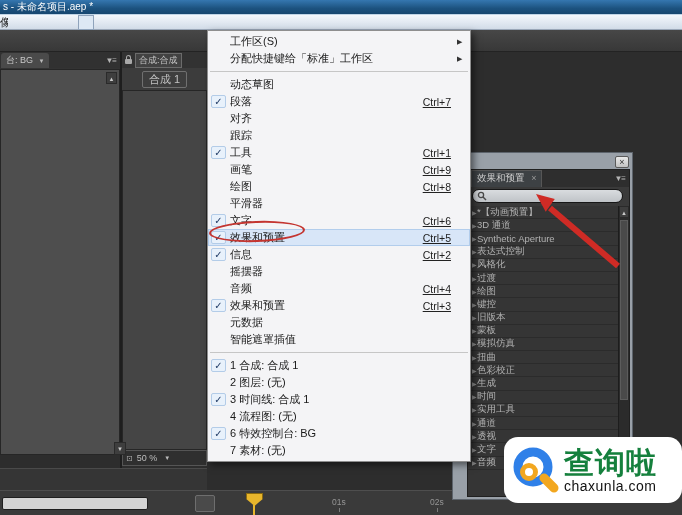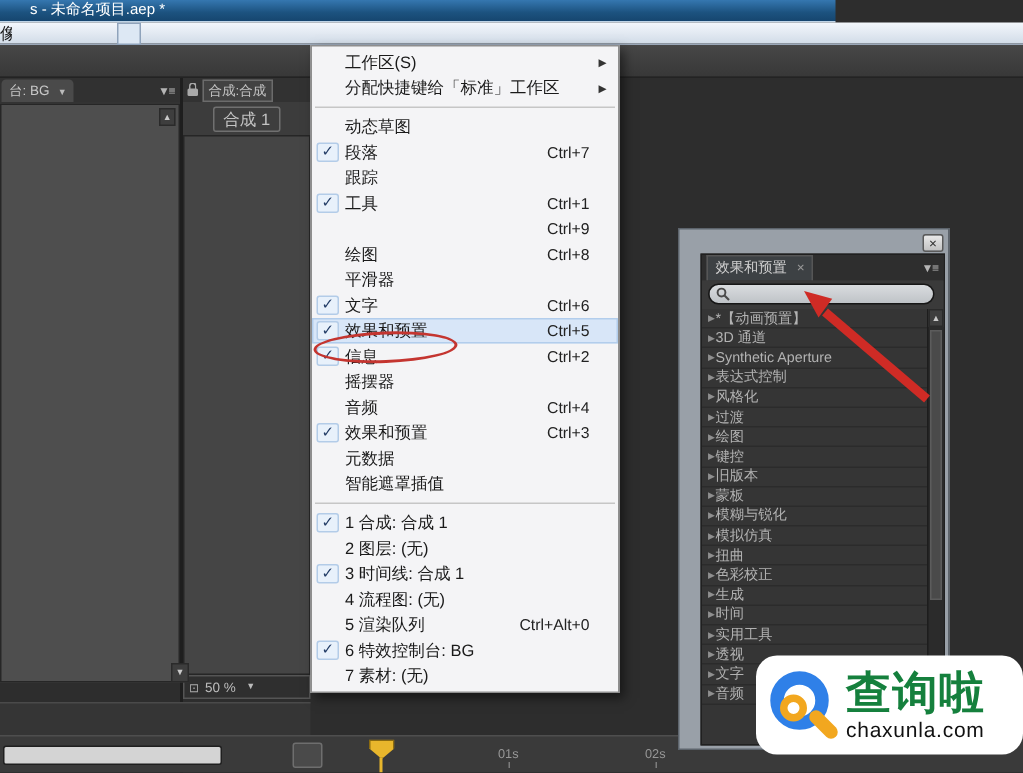--- a/index.html
+++ b/index.html
@@ -1,22 +1,22 @@
 <!DOCTYPE html>
 <html><head>
 <meta charset="utf-8">
 <style>
   * { margin:0; padding:0; box-sizing:border-box; }
   html,body { width:682px; height:515px; overflow:hidden; }
   body { font-family:"Liberation Sans","DejaVu Sans",sans-serif; background:#2d2d2d; position:relative; }
 
   
-  #titlebar { position:absolute; left:0; top:0; width:557px; height:15px;
+  #titlebar { position:absolute; left:0; top:0; width:682px; height:15px;
     background:linear-gradient(#3577b0,#1c527f 60%,#16466f); border-bottom:1px solid #bfd4e6;
-    color:#fff; font-size:10px; line-height:14px; padding-left:20px; white-space:nowrap; }
+    color:#fff; font-size:10px; line-height:14px; padding-left:3px; white-space:nowrap; }
 
   
   #menubar { position:absolute; left:0; top:15px; width:682px; height:15px;
     background:linear-gradient(#f3f7fc,#d2dce8); border-bottom:1px solid #9aa7b8;
     display:flex; align-items:center; font-size:11px; color:#151515; }
   .mb-partial { width:8px; overflow:hidden; display:inline-block; white-space:nowrap; }
   .mb-item { padding:0 7px; height:15px; line-height:15px; white-space:nowrap; }
   .mb-item.active { background:#dde8f4; border:1px solid #8fa3bb; line-height:13px; }
 
   
@@ -66,29 +66,29 @@
   .bb-icon { position:absolute; top:4px; width:20px; height:17px; color:#b9b9b9; font-size:10px;
     text-align:center; line-height:17px; }
   .bb-icon.selected { background:#4a4a4a; border:1px solid #6e6e6e; border-radius:2px; }
   .playhead { position:absolute; left:246px; top:2px; width:17px; height:13px; background:#e8b62c;
     border:1px solid #8a6a10; clip-path:polygon(0 0,100% 0,100% 45%,50% 100%,0 45%); }
   .playhead-stem { position:absolute; left:253px; top:14px; width:2px; height:10px; background:#e8b62c; }
   .tick { position:absolute; top:6px; color:#969696; font-size:8.5px; }
   .tickmark { position:absolute; top:17px; width:1px; height:4px; background:#7c7c7c; }
 
   
-  #winmenu { position:absolute; left:207px; top:30px; width:206px; background:#f4f4f6;
+  #winmenu { position:absolute; left:207px; top:30px; width:264px; background:#f4f4f6;
     border:1px solid #8e8e8e; box-shadow:3px 3px 7px rgba(0,0,0,.5); padding:2px 0; z-index:10; }
   .menu-row { display:flex; align-items:center; height:17px; font-size:11px; color:#1a1a1a; padding-right:4px; }
   .menu-row.highlighted { background:#d8e6f8; outline:1px solid #b2cdec; outline-offset:-1px; }
   .check { width:15px; height:13px; margin:0 4px 0 3px; text-align:center; line-height:12px; font-size:10px;
     color:#223c66; visibility:hidden; background:#e8f1fb; border:1px solid #b3cce8; border-radius:2px; }
   .menu-row.checked .check { visibility:visible; }
   .mlabel { flex:1; white-space:nowrap; overflow:hidden; }
-  .mshort { margin-left:auto; padding-right:6px; font-size:10.5px; color:#222; }
+  .mshort { margin-left:auto; padding-right:6px; font-size:10.5px; color:#222;text-decoration:underline; }
   .msub { width:9px; font-size:7px; color:#333; visibility:hidden; }
   .menu-row.submenu .msub { visibility:visible; }
   .sep { height:1px; background:#c6c6c6; margin:4px 2px; }
 
   
   #fxpanel { position:absolute; left:452px; top:152px; width:181px; height:348px;
     background:#99a0a8; border:1px solid #5d646c; padding:2px; z-index:5; }
   .fx-titlestrip { height:14px; position:relative; }
   .fx-close { position:absolute; right:1px; top:1px; width:14px; height:12px;
     background:linear-gradient(#e9e9e9,#c2c2c2); border:1px solid #5a5a5a; color:#333;
@@ -231,32 +231,39 @@
       <span class="msub">▶</span>
     </div>
     <div class="menu-row checked">
       <span class="check">✓</span>
       <span class="mlabel">段落</span>
       <span class="mshort">Ctrl+7</span>
       <span class="msub">▶</span>
     </div>
     <div class="menu-row">
       <span class="check">✓</span>
+      <span class="mlabel">对齐</span>
+      <span class="mshort"></span>
+      <span class="msub">▶</span>
+    </div>
+    <div class="menu-row">
+      <span class="check">✓</span>
       <span class="mlabel">跟踪</span>
       <span class="mshort"></span>
       <span class="msub">▶</span>
     </div>
     <div class="menu-row checked">
       <span class="check">✓</span>
       <span class="mlabel">工具</span>
       <span class="mshort">Ctrl+1</span>
       <span class="msub">▶</span>
     </div>
     <div class="menu-row">
       <span class="check">✓</span>
+      <span class="mlabel">画笔</span>
       <span class="mshort">Ctrl+9</span>
       <span class="msub">▶</span>
     </div>
     <div class="menu-row">
       <span class="check">✓</span>
       <span class="mlabel">绘图</span>
       <span class="mshort">Ctrl+8</span>
       <span class="msub">▶</span>
     </div>
     <div class="menu-row">
@@ -329,26 +336,20 @@
     <div class="menu-row checked">
       <span class="check">✓</span>
       <span class="mlabel">3 时间线: 合成 1</span>
       <span class="mshort"></span>
       <span class="msub">▶</span>
     </div>
     <div class="menu-row">
       <span class="check">✓</span>
       <span class="mlabel">4 流程图: (无)</span>
       <span class="mshort"></span>
-      <span class="msub">▶</span>
-    </div>
-    <div class="menu-row">
-      <span class="check">✓</span>
-      <span class="mlabel">5 渲染队列</span>
-      <span class="mshort">Ctrl+Alt+0</span>
       <span class="msub">▶</span>
     </div>
     <div class="menu-row checked">
       <span class="check">✓</span>
       <span class="mlabel">6 特效控制台: BG</span>
       <span class="mshort"></span>
       <span class="msub">▶</span>
     </div>
     <div class="menu-row">
       <span class="check">✓</span>
@@ -416,24 +417,20 @@
         <div class="fx-row">
           <span class="fx-arrow">▶</span>
           <span>旧版本</span>
         </div>
         <div class="fx-row">
           <span class="fx-arrow">▶</span>
           <span>蒙板</span>
         </div>
         <div class="fx-row">
           <span class="fx-arrow">▶</span>
-          <span>模糊与锐化</span>
-        </div>
-        <div class="fx-row">
-          <span class="fx-arrow">▶</span>
           <span>模拟仿真</span>
         </div>
         <div class="fx-row">
           <span class="fx-arrow">▶</span>
           <span>扭曲</span>
         </div>
         <div class="fx-row">
           <span class="fx-arrow">▶</span>
           <span>色彩校正</span>
         </div>
@@ -441,20 +438,24 @@
           <span class="fx-arrow">▶</span>
           <span>生成</span>
         </div>
         <div class="fx-row">
           <span class="fx-arrow">▶</span>
           <span>时间</span>
         </div>
         <div class="fx-row">
           <span class="fx-arrow">▶</span>
           <span>实用工具</span>
+        </div>
+        <div class="fx-row">
+          <span class="fx-arrow">▶</span>
+          <span>通道</span>
         </div>
         <div class="fx-row">
           <span class="fx-arrow">▶</span>
           <span>透视</span>
         </div>
         <div class="fx-row">
           <span class="fx-arrow">▶</span>
           <span>文字</span>
         </div>
         <div class="fx-row">

